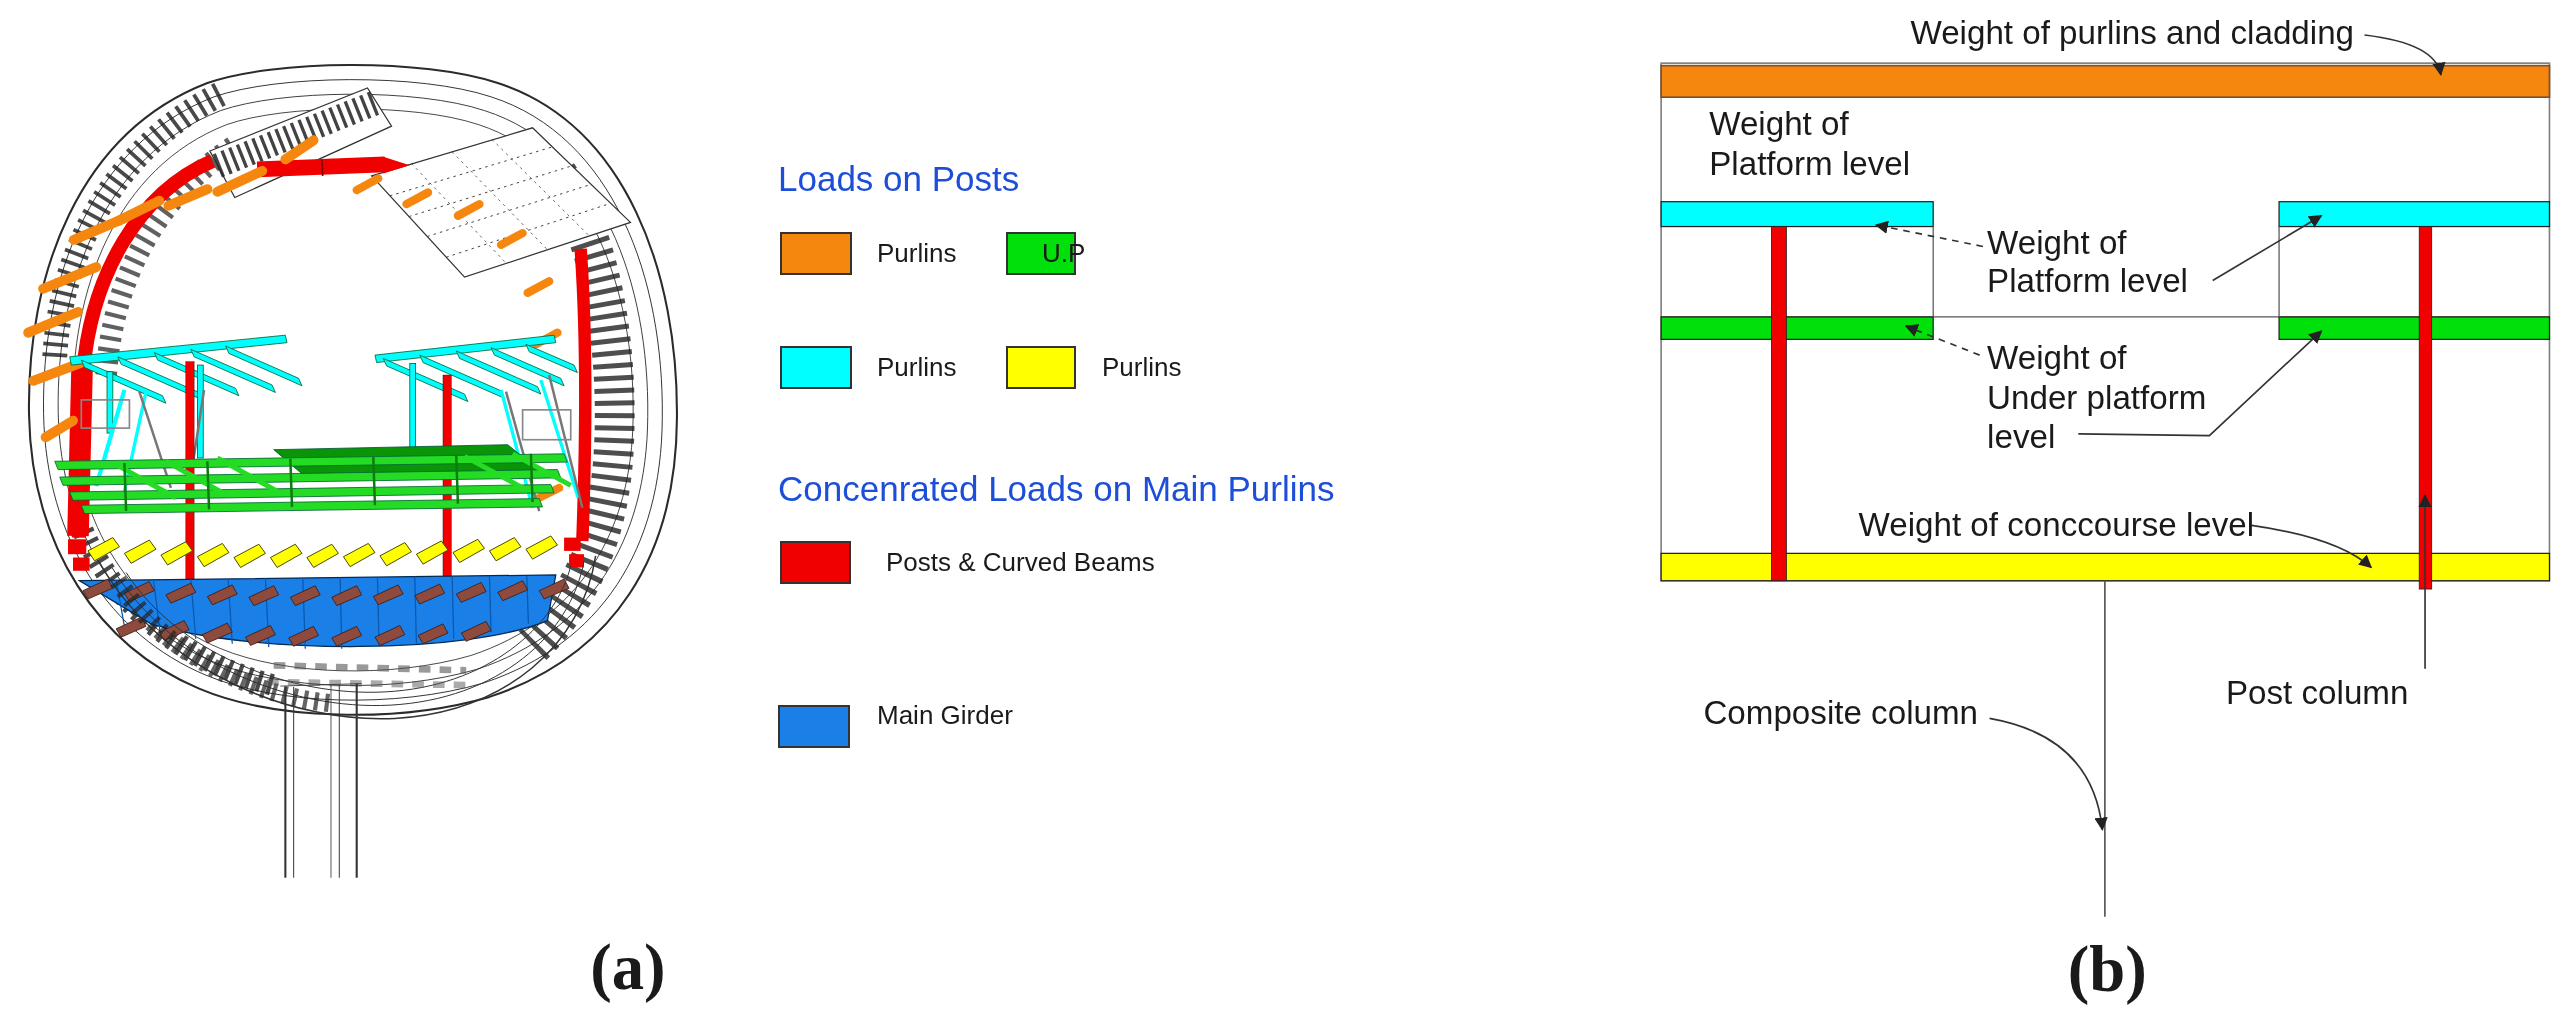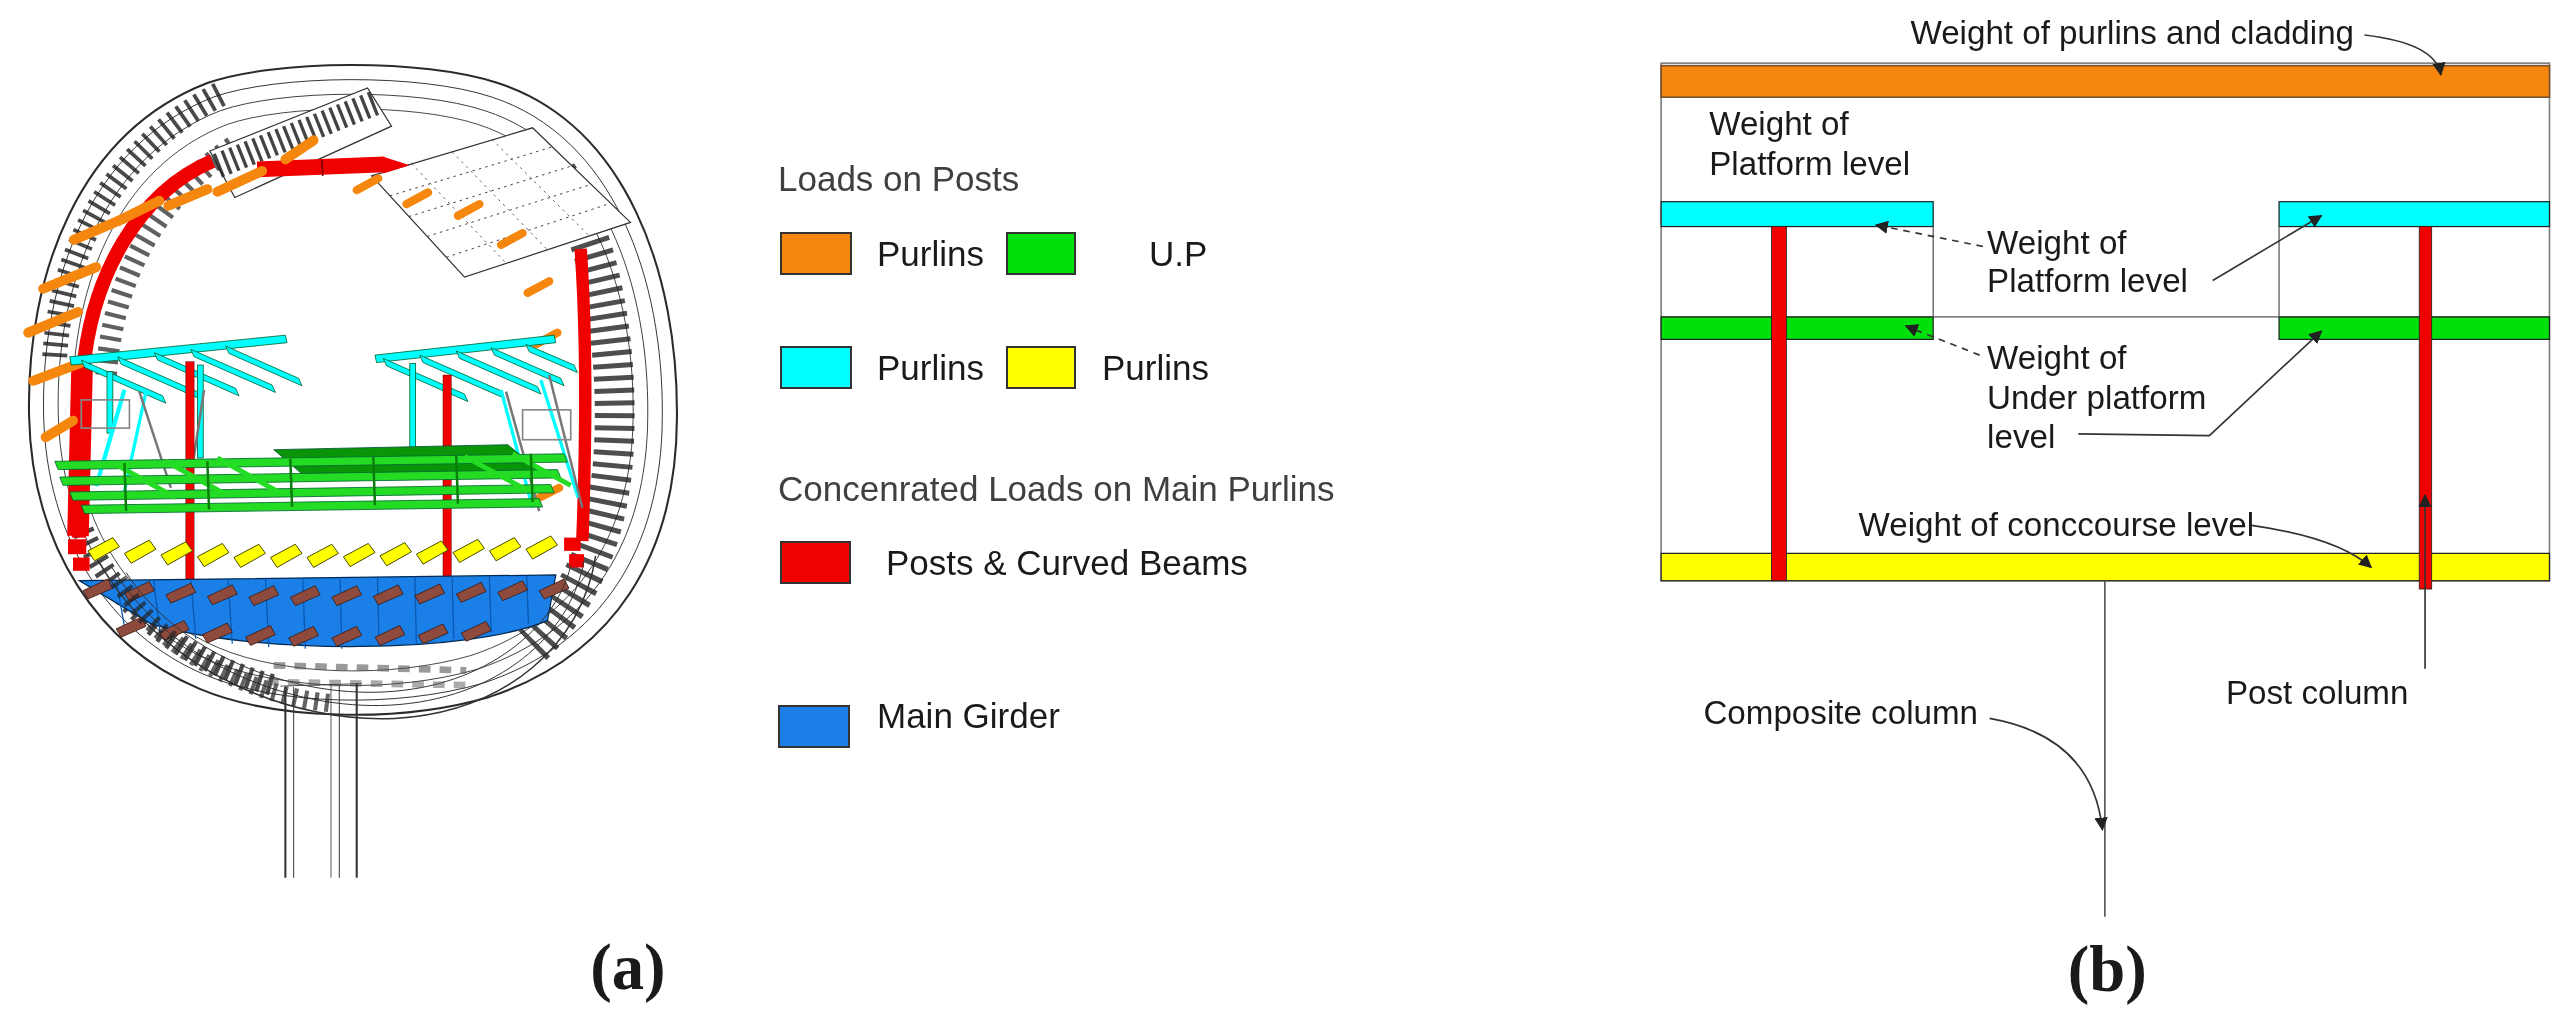--- a/index.html
+++ b/index.html
@@ -1,20 +1,20 @@
 <!DOCTYPE html>
 <html style="--c-orange: #F5870E; --c-green: #00E00A; --c-cyan: #00FFFF; --c-yellow: #FFFF00; --c-red: #F10000; --c-blue: #1B7FE8; --c-dark_green: #0A9408; --c-bright_green: #25DC25; --c-brown: #8F4A3E; --c-text: #1A1A1A; --c-line: #555555; --c-box_outline: #808080;font-size:13.3px"><head>
 <meta charset="utf-8">
 <style>
   html,body{margin:0;padding:0;background:#fff;}
   #canvas{position:relative;width:2576px;height:1013px;background:#fff;overflow:hidden;
           font-family:"Liberation Sans",sans-serif;}
   .abs{position:absolute;}
-  .legend-title{font-size:35px;color:#404040;white-space:nowrap;}
-  .legend-label{font-size:35px;color:#1a1a1a;white-space:nowrap;height:43px;display:flex;align-items:center;}
+  .legend-title{font-size:35px;color:#1d4ed8;white-space:nowrap;}
+  .legend-label{font-size:26px;color:#1a1a1a;white-space:nowrap;height:43px;display:flex;align-items:center;}
   .swatch{width:72px;height:43px;border:2.5px solid #333;box-sizing:border-box;}
   svg text{font-family:"Liberation Sans",sans-serif;fill:#1a1a1a;font-size:40px;}
   svg text.caption{font-family:"Liberation Serif",serif;font-weight:bold;font-size:78px;}
   .c-orange{color:var(--c-orange);} .c-green{color:var(--c-green);} .c-cyan{color:var(--c-cyan);}
   .c-yellow{color:var(--c-yellow);} .c-red{color:var(--c-red);} .c-blue{color:var(--c-blue);}
   .c-brown{color:var(--c-brown);} .c-bgreen{color:var(--c-bright_green);} .c-dgreen{color:var(--c-dark_green);}
 </style>
 </head>
 <body>
 
@@ -224,21 +224,21 @@
     <text class="caption" x="757" y="1192" text-anchor="middle">(a)</text>
   </svg>
 
   <div>
     <div class="abs legend-title" style="left:778px;top:159px">Loads on Posts</div>
 
     <div class="abs swatch" style="left: 780px; top: 232px; background-color: rgb(245, 135, 14);"></div>
     <div class="abs legend-label" style="left:877px;top:232px">Purlins</div>
 
     <div class="abs swatch" style="left: 1006px; top: 232px; width: 70px; background-color: rgb(0, 224, 10);"></div>
-    <div class="abs legend-label" style="left:1149px;top:232px">U.P</div>
+    <div class="abs legend-label" style="left:1042px;top:232px">U.P</div>
 
     <div class="abs swatch" style="left: 780px; top: 346px; background-color: rgb(0, 255, 255);"></div>
     <div class="abs legend-label" style="left:877px;top:346px">Purlins</div>
 
     <div class="abs swatch" style="left: 1006px; top: 346px; width: 70px; background-color: rgb(255, 255, 0);"></div>
     <div class="abs legend-label" style="left:1102px;top:346px">Purlins</div>
 
     <div class="abs legend-title" style="left:778px;top:469px">Concenrated Loads on Main Purlins</div>
 
     <div class="abs swatch" style="left: 780px; top: 541px; width: 71px; background-color: rgb(241, 0, 0);"></div>

